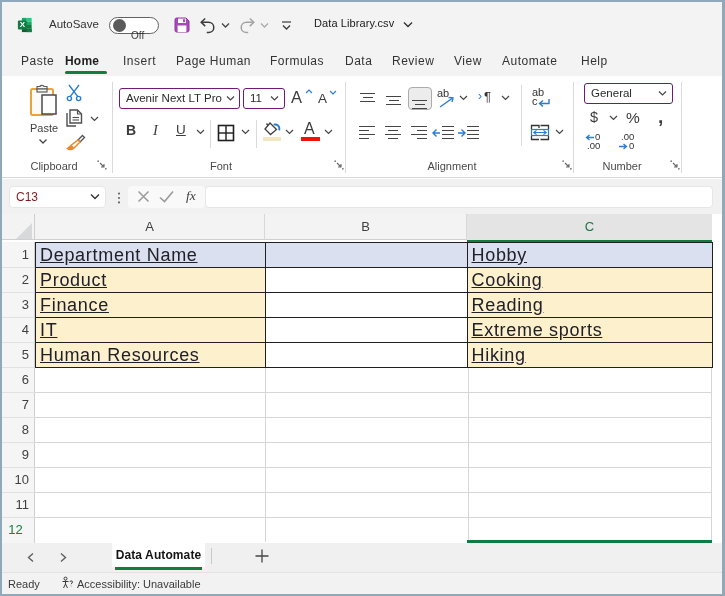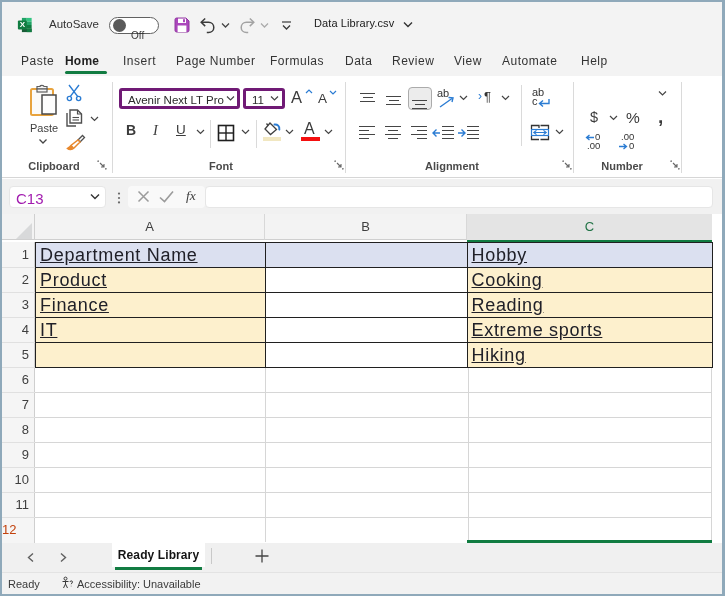--- a/index.html
+++ b/index.html
@@ -10,23 +10,23 @@
   border-top:2px solid #8fa9ba; border-left:2px solid #8fa9ba;
   border-right:3px solid #8fa9ba; border-bottom:2px solid #8fa9ba; z-index:50; pointer-events:none; }
 #titlebar { left:2px; top:2px; width:720px; height:43px; background:#f3f3f3; }
 #menubar { left:2px; top:45px; width:720px; height:31px; background:#f3f3f3; }
 #ribbon { left:2px; top:76px; width:720px; height:102px; background:#ffffff; border-bottom:1px solid #d6d6d6; }
 #fbar { left:2px; top:179px; width:720px; height:35px; background:#f1f1f1; }
 #grid { left:2px; top:214px; width:720px; height:329px; background:#ffffff; }
 #tabstrip { left:2px; top:543px; width:720px; height:29px; background:#f0f0f0; }
 #statusbar { left:2px; top:572px; width:720px; height:22px; background:#f2f2f2; border-top:1px solid #e3e3e3; }
 .sep { position:absolute; width:1px; background:#dadada; }
-.glabel { position:absolute; font-size:11px; color:#4a4a4a; text-align:center;font-weight:bold; }
+.glabel { position:absolute; font-size:11px; color:#4a4a4a; text-align:center; }
 .chev { position:absolute; }
-.combo { position:absolute; background:#fff; border:3px solid #701a75; border-radius:3px; font-size:11.5px; color:#2b2b2b; }
+.combo { position:absolute; background:#fff; border:1px solid #701a75; border-radius:3px; font-size:11.5px; color:#2b2b2b; }
 .mitem { position:absolute; font-size:12px; color:#333; top:9px; letter-spacing:0.5px; }
 .cellrow { position:absolute; font-size:18px; color:#202028; letter-spacing:0.7px; height:25px; line-height:27px; white-space:nowrap;text-decoration:underline; }
 </style>
 </head>
 <body>
 <div id="titlebar" class="abs">
 
   <svg class="abs" style="left:15px;top:15px" width="16" height="16" viewBox="0 0 18 18">
     <rect x="5.5" y="1" width="11" height="16" fill="#fff"></rect>
     <rect x="5.5" y="1" width="5.5" height="4" fill="#21a366"></rect>
@@ -75,21 +75,21 @@
   </svg>
   <div class="abs" style="left:312px;top:15px;font-size:11px;color:#1a1a1a;letter-spacing:0.1px">Data Library.csv</div>
   <svg class="abs" style="left:401px;top:19px" width="10" height="8" viewBox="0 0 10 8">
       <path d="M1 1.5 L5 5.5 L9 1.5" fill="none" stroke="#333" stroke-width="1.4"></path>
     </svg>
 </div>
 <div id="menubar" class="abs">
   <div class="mitem" style="left:19px">Paste</div>
   <div class="mitem" style="left:63px;font-weight:bold;color:#1f1f1f;letter-spacing:0.2px">Home</div>
   <div class="mitem" style="left:121px">Insert</div>
-  <div class="mitem" style="left:174px">Page Number</div>
+  <div class="mitem" style="left:174px">Page Human</div>
   <div class="mitem" style="left:268px">Formulas</div>
   <div class="mitem" style="left:343px">Data</div>
   <div class="mitem" style="left:390px">Review</div>
   <div class="mitem" style="left:452px">View</div>
   <div class="mitem" style="left:500px">Automate</div>
   <div class="mitem" style="left:579px">Help</div>
   <div class="abs" style="left:63px;top:26px;width:42px;height:3px;background:#127c42;border-radius:2px"></div>
 </div>
 <div id="ribbon" class="abs">
 
@@ -261,20 +261,21 @@
   <svg class="chev" style="left:553px;top:53px" width="9" height="6" viewBox="0 0 9 6">
       <path d="M1 1 L4.5 4.5 L8 1" fill="none" stroke="#454545" stroke-width="1.2"></path>
     </svg>
   <div class="glabel" style="left:420px;top:84px;width:60px">Alignment</div>
   <svg class="abs" style="left:560px;top:84px" width="10" height="10" viewBox="0 0 10 10">
     <path d="M2 1 L1 1 L1 2 M8 9 L9 9 L9 8" fill="none" stroke="#666" stroke-width="1.1"></path>
     <path d="M3 3 L7 7 M7 4 L7 7 L4 7" fill="none" stroke="#666" stroke-width="1.1"></path>
   </svg>
   <div class="sep" style="left:571px;top:6px;height:91px"></div>
 
+  <div class="combo" style="left:582px;top:7px;width:89px;height:21px;line-height:19px;padding-left:6px">General</div>
   <svg class="chev" style="left:656px;top:14px" width="9" height="7" viewBox="0 0 9 7">
       <path d="M1 1.5 L4.5 5 L8 1.5" fill="none" stroke="#454545" stroke-width="1.2"></path>
     </svg>
   <div class="abs" style="left:588px;top:33px;font-size:14.5px;color:#3b3b3b">$</div>
   <svg class="chev" style="left:607px;top:39px" width="9" height="6" viewBox="0 0 9 6">
       <path d="M1 1 L4.5 4.5 L8 1" fill="none" stroke="#454545" stroke-width="1.2"></path>
     </svg>
   <div class="abs" style="left:624px;top:33px;font-size:15.5px;color:#3b3b3b">%</div>
   <div class="abs" style="left:656px;top:30px;font-size:19px;font-weight:bold;color:#3b3b3b">,</div>
 
@@ -295,21 +296,21 @@
   </div>
   <div class="glabel" style="left:590px;top:84px;width:60px">Number</div>
   <svg class="abs" style="left:668px;top:84px" width="10" height="10" viewBox="0 0 10 10">
     <path d="M2 1 L1 1 L1 2 M8 9 L9 9 L9 8" fill="none" stroke="#666" stroke-width="1.1"></path>
     <path d="M3 3 L7 7 M7 4 L7 7 L4 7" fill="none" stroke="#666" stroke-width="1.1"></path>
   </svg>
   <div class="sep" style="left:679px;top:6px;height:91px"></div>
 </div>
 <div id="fbar" class="abs">
   <div class="abs" style="left:7px;top:7px;width:97px;height:22px;background:#fff;border-radius:4px;border:1px solid #e6e6e6"></div>
-  <div class="abs" style="left:14px;top:11px;font-size:15px;color:#a21caf">C13</div>
+  <div class="abs" style="left:14px;top:11px;font-size:12px;color:#7f1d1d">C13</div>
   <svg class="abs" style="left:88px;top:14px" width="10" height="8" viewBox="0 0 10 8">
       <path d="M1 1.5 L5 5.5 L9 1.5" fill="none" stroke="#333" stroke-width="1.4"></path>
     </svg>
   <svg class="abs" style="left:115px;top:13px" width="4" height="12" viewBox="0 0 4 12">
       <circle cx="2" cy="1.6" r="1.1" fill="#6a6a6a"></circle>
       <circle cx="2" cy="6" r="1.1" fill="#6a6a6a"></circle>
       <circle cx="2" cy="10.4" r="1.1" fill="#6a6a6a"></circle>
     </svg>
   <div class="abs" style="left:126px;top:7px;width:77px;height:22px;background:#f9f9f9;border-radius:4px"></div>
   <svg class="abs" style="left:134px;top:10px" width="15" height="15" viewBox="0 0 15 15">
@@ -359,21 +360,21 @@
   <div class="abs" style="left:0;top:53px;width:27px;height:25px;font-size:13px;color:#3f3f3f;text-align:right;line-height:25px">2</div>
   <div class="abs" style="left:0;top:78px;width:27px;height:25px;font-size:13px;color:#3f3f3f;text-align:right;line-height:25px">3</div>
   <div class="abs" style="left:0;top:103px;width:27px;height:25px;font-size:13px;color:#3f3f3f;text-align:right;line-height:25px">4</div>
   <div class="abs" style="left:0;top:128px;width:27px;height:25px;font-size:13px;color:#3f3f3f;text-align:right;line-height:25px">5</div>
   <div class="abs" style="left:0;top:153px;width:27px;height:25px;font-size:13px;color:#3f3f3f;text-align:right;line-height:25px">6</div>
   <div class="abs" style="left:0;top:178px;width:27px;height:25px;font-size:13px;color:#3f3f3f;text-align:right;line-height:25px">7</div>
   <div class="abs" style="left:0;top:203px;width:27px;height:25px;font-size:13px;color:#3f3f3f;text-align:right;line-height:25px">8</div>
   <div class="abs" style="left:0;top:228px;width:27px;height:25px;font-size:13px;color:#3f3f3f;text-align:right;line-height:25px">9</div>
   <div class="abs" style="left:0;top:253px;width:27px;height:25px;font-size:13px;color:#3f3f3f;text-align:right;line-height:25px">10</div>
   <div class="abs" style="left:0;top:278px;width:27px;height:25px;font-size:13px;color:#3f3f3f;text-align:right;line-height:25px">11</div>
-  <div class="abs" style="left:0;top:303px;width:27px;height:25px;font-size:13px;color:#c2410c;text-align:left;line-height:25px">12</div>
+  <div class="abs" style="left:0;top:303px;width:27px;height:25px;font-size:13px;color:#15803d;text-align:center;line-height:25px">12</div>
 
   <div class="abs" style="left:33px;top:28px;width:678px;height:126px">
     <div class="abs" style="left:0;top:0;width:231px;height:26px;background:#dbe0f0;border:1.4px solid #202020"></div>
     <div class="abs" style="left:230px;top:0;width:203px;height:26px;background:#dbe0f0;border:1.4px solid #202020"></div>
     <div class="abs" style="left:432px;top:0;width:246px;height:26px;background:#dbe0f0;border:1.4px solid #202020"></div>
     <div class="abs" style="left:0;top:25px;width:231px;height:26px;background:#fdf0cd;border:1.4px solid #202020"></div>
     <div class="abs" style="left:230px;top:25px;width:203px;height:26px;background:#ffffff;border:1.4px solid #202020"></div>
     <div class="abs" style="left:432px;top:25px;width:246px;height:26px;background:#fdf0cd;border:1.4px solid #202020"></div>
     <div class="abs" style="left:0;top:50px;width:231px;height:26px;background:#fdf0cd;border:1.4px solid #202020"></div>
     <div class="abs" style="left:230px;top:50px;width:203px;height:26px;background:#ffffff;border:1.4px solid #202020"></div>
@@ -385,34 +386,35 @@
     <div class="abs" style="left:230px;top:100px;width:203px;height:26px;background:#ffffff;border:1.4px solid #202020"></div>
     <div class="abs" style="left:432px;top:100px;width:246px;height:26px;background:#fdf0cd;border:1.4px solid #202020"></div>
     <div class="cellrow" style="left:5px;top:0px">Department Name</div>
     <div class="cellrow" style="left:436.5px;top:0px">Hobby</div>
     <div class="cellrow" style="left:5px;top:25px">Product</div>
     <div class="cellrow" style="left:436.5px;top:25px">Cooking</div>
     <div class="cellrow" style="left:5px;top:50px">Finance</div>
     <div class="cellrow" style="left:436.5px;top:50px">Reading</div>
     <div class="cellrow" style="left:5px;top:75px">IT</div>
     <div class="cellrow" style="left:436.5px;top:75px">Extreme sports</div>
+    <div class="cellrow" style="left:5px;top:100px">Human Resources</div>
     <div class="cellrow" style="left:436.5px;top:100px">Hiking</div>
   </div>
 
   <div class="abs" style="left:465px;top:326px;width:245px;height:2.5px;background:#107c41"></div>
 </div>
 <div id="tabstrip" class="abs">
   <svg class="abs" style="left:24px;top:9px" width="10" height="11" viewBox="0 0 10 11">
       <path d="M7 1.5 L2.5 5.5 L7 9.5" fill="none" stroke="#5f5f5f" stroke-width="1.4"></path>
     </svg>
   <svg class="abs" style="left:56px;top:9px" width="10" height="11" viewBox="0 0 10 11">
       <path d="M3 1.5 L7.5 5.5 L3 9.5" fill="none" stroke="#5f5f5f" stroke-width="1.4"></path>
     </svg>
   <div class="abs" style="left:110px;top:0;width:93px;height:24px;background:#fff"></div>
-  <div class="abs" style="left:110px;top:0;width:93px;height:27px;text-align:center;font-size:12px;font-weight:bold;color:#141414;line-height:25px;letter-spacing:0.1px">Ready Library</div>
+  <div class="abs" style="left:110px;top:0;width:93px;height:27px;text-align:center;font-size:12px;font-weight:bold;color:#141414;line-height:25px;letter-spacing:0.1px">Data Automate</div>
   <div class="abs" style="left:113px;top:24px;width:87px;height:3px;background:#127c42"></div>
   <div class="abs" style="left:209px;top:5px;width:1px;height:16px;background:#c9c9c9"></div>
   <svg class="abs" style="left:252px;top:5px" width="16" height="16" viewBox="0 0 16 16">
       <path d="M8 1.5 L8 14.5 M1.5 8 L14.5 8" stroke="#444" stroke-width="1.3"></path>
     </svg>
 </div>
 <div id="statusbar" class="abs">
   <div class="abs" style="left:6px;top:5px;font-size:11px;color:#3a3a3a">Ready</div>
   <svg class="abs" style="left:58px;top:3px" width="15" height="15" viewBox="0 0 15 15">
     <circle cx="5.5" cy="2.6" r="1.5" fill="none" stroke="#3a3a3a" stroke-width="1"></circle>

